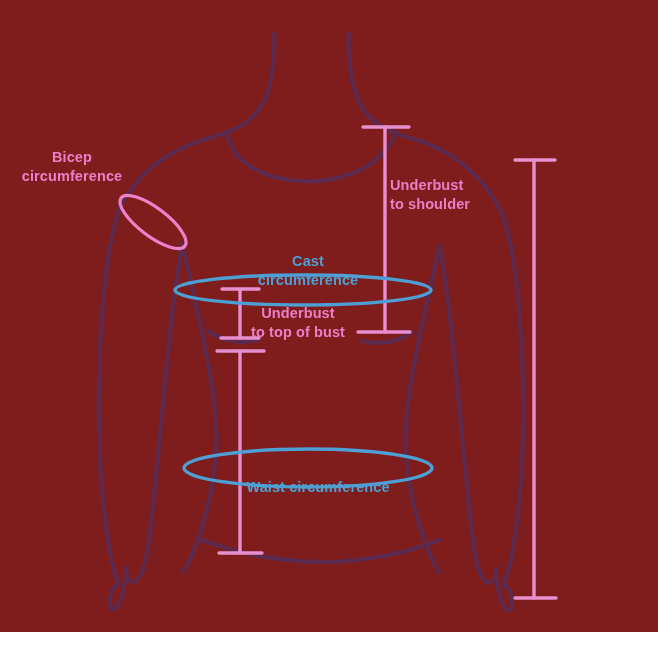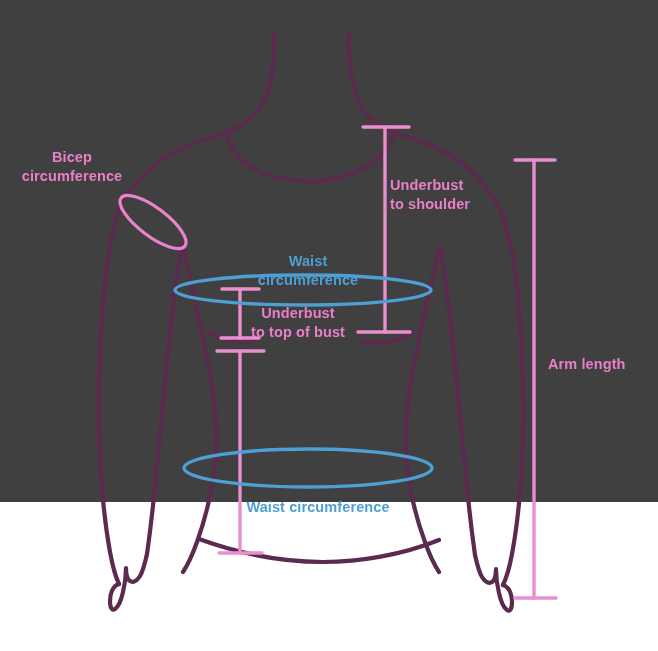--- a/index.html
+++ b/index.html
@@ -10,22 +10,22 @@
   }
   body {
     width: 658px;
     height: 651px;
     font-family: "Liberation Sans", sans-serif;
     overflow: hidden;
   }
   #diagram-root {
     position: relative;
     width: 658px;
-    height: 502px;
-    background: #404040;
+    height: 632px;
+    background: #7f1d1d;
   }
   svg#body-svg {
     position: absolute;
     top: 0;
     left: 0;
     width: 658px;
     height: 651px;
     display: block;
   }
   .label {
@@ -38,21 +38,21 @@
     letter-spacing: 0.1px;
   }
   .label.pink  { color: #e97fc8; }
   .label.blue  { color: #4d9fd4; }
 
   #label-bicep          { left: 12px;  top: 148px; width: 120px; text-align: center; }
   #label-underbust-shoulder { left: 390px; top: 176px; width: 130px; text-align: left; }
   #label-bust           { left: 228px; top: 252px; width: 160px; text-align: center; }
   #label-underbust-top  { left: 228px; top: 304px; width: 140px; text-align: center; }
   #label-cast           { left: 214px; top: 418px; width: 140px; text-align: center; }
-  #label-waist          { left: 228px; top: 498px; width: 180px; text-align: center; }
+  #label-waist          { left: 228px; top: 478px; width: 180px; text-align: center; }
   #label-arm            { left: 548px; top: 355px; width: 104px; text-align: left; }
 </style>
 </head>
 <body>
 
 <div id="diagram-root">
 
   <svg id="body-svg" viewBox="0 0 658 651">
 
     <g fill="none" stroke="#5b2a4e" stroke-width="4.2" stroke-linecap="round" stroke-linejoin="round">
@@ -114,24 +114,23 @@
       <ellipse cx="308" cy="468" rx="124" ry="19"></ellipse>
     </g>
   </svg>
 
   <div class="label pink" id="label-bicep">Bicep
 circumference</div>
 
   <div class="label pink" id="label-underbust-shoulder">Underbust
 to shoulder</div>
 
-  <div class="label blue" id="label-bust">Waist
+  <div class="label blue" id="label-bust">Cast
 circumference</div>
 
   <div class="label pink" id="label-underbust-top">Underbust
 to top of bust</div>
 
 
   <div class="label blue" id="label-waist">Waist circumference</div>
 
-  <div class="label pink" id="label-arm">Arm length</div>
 
 </div>
 
 </body></html>

